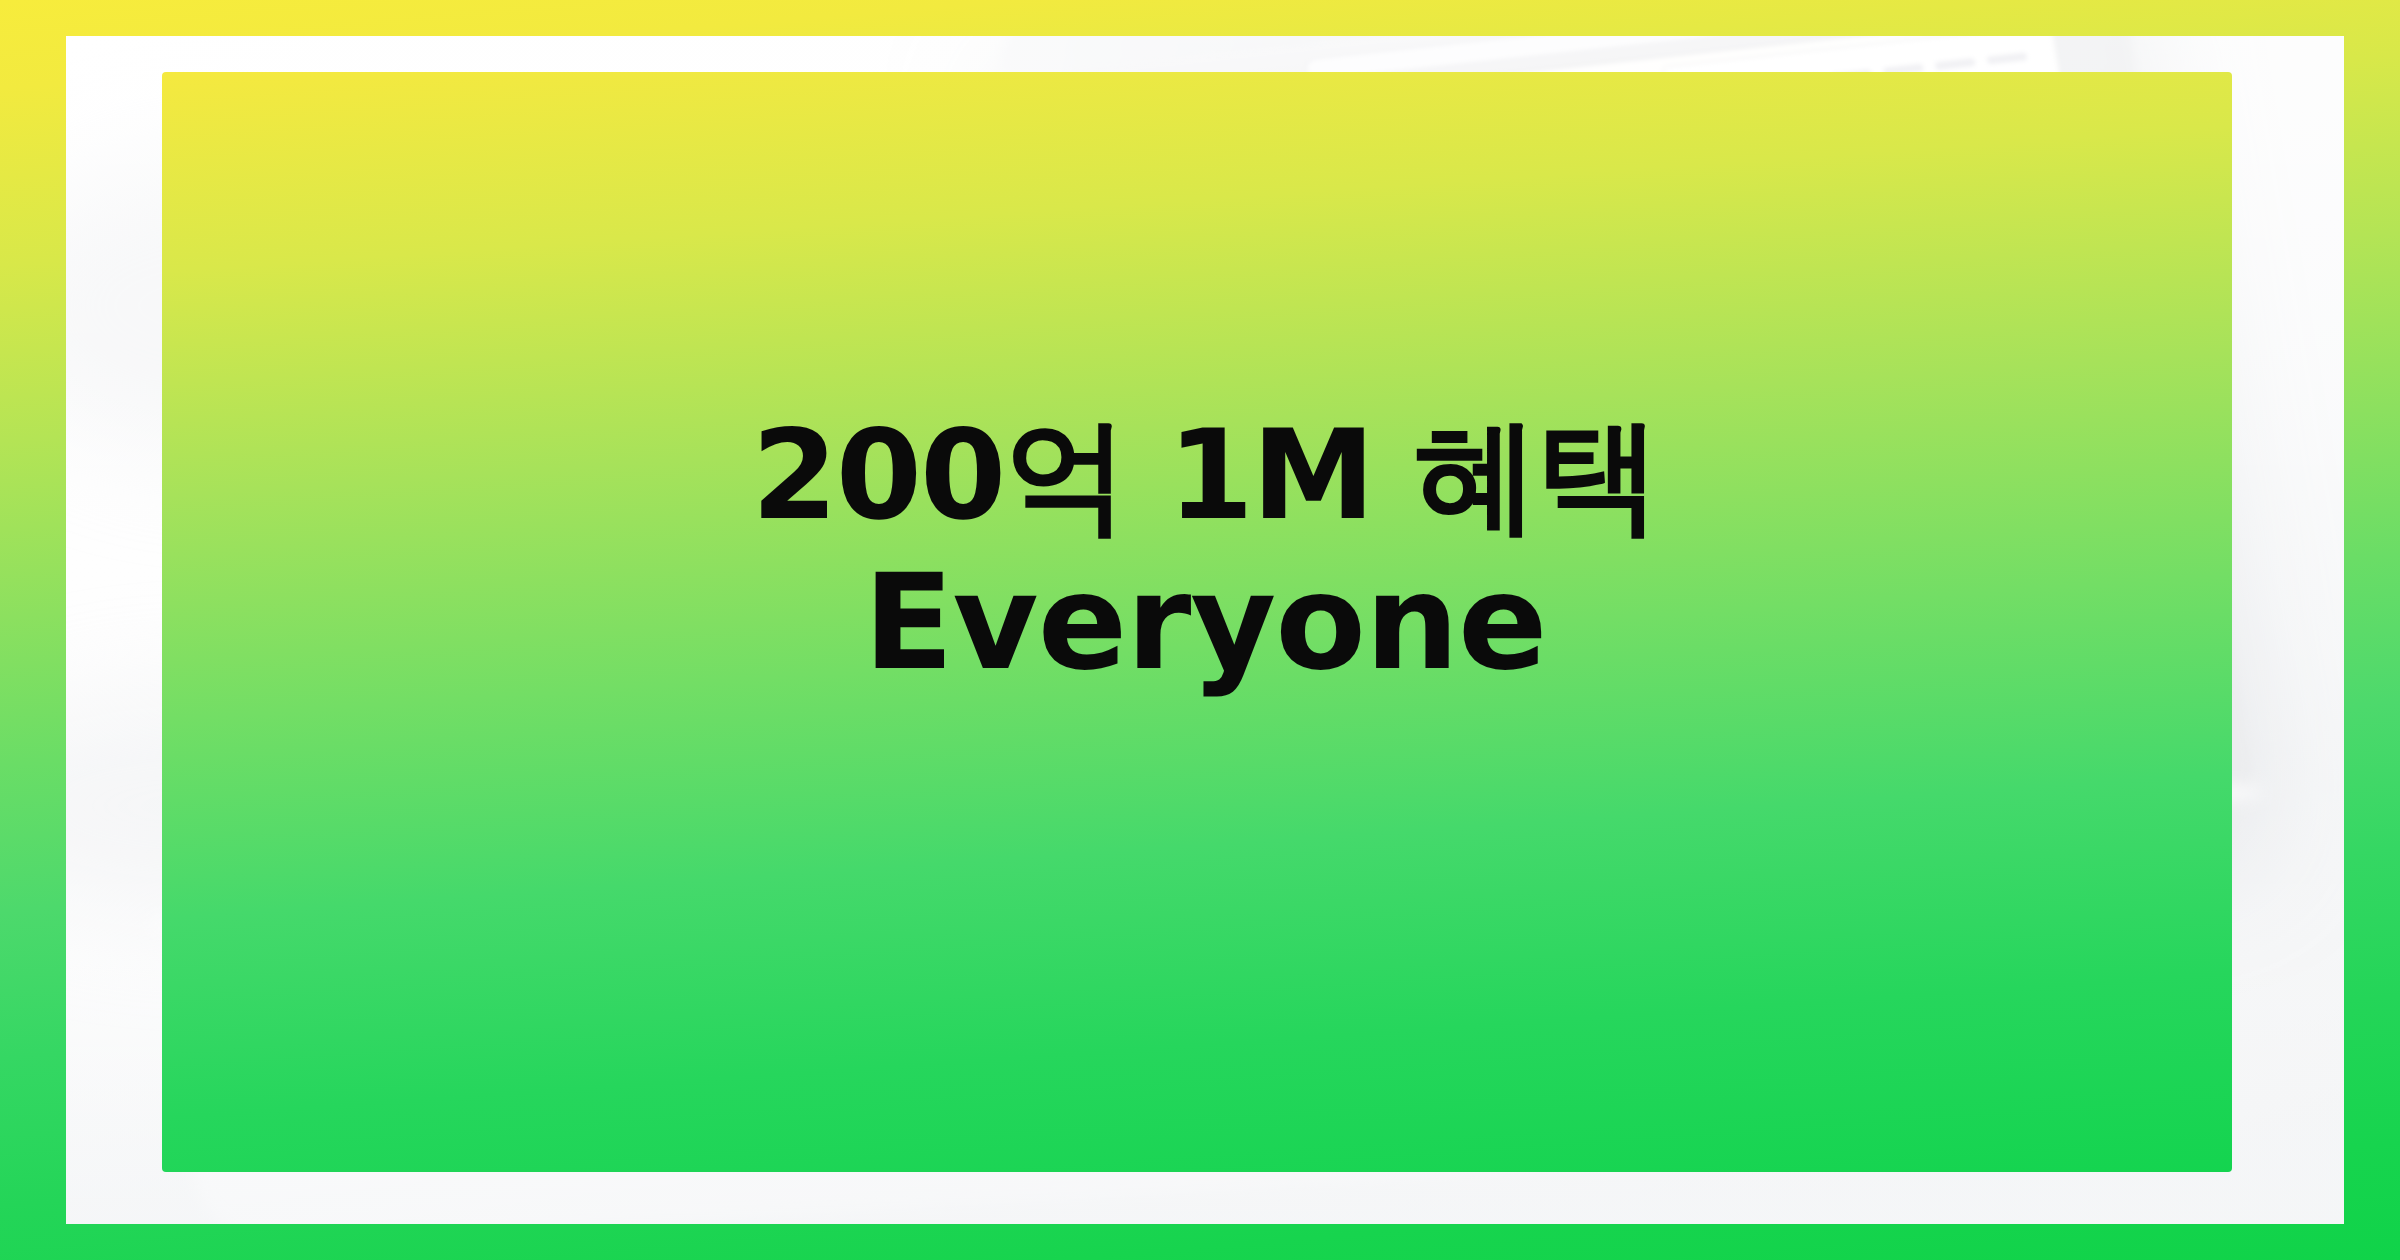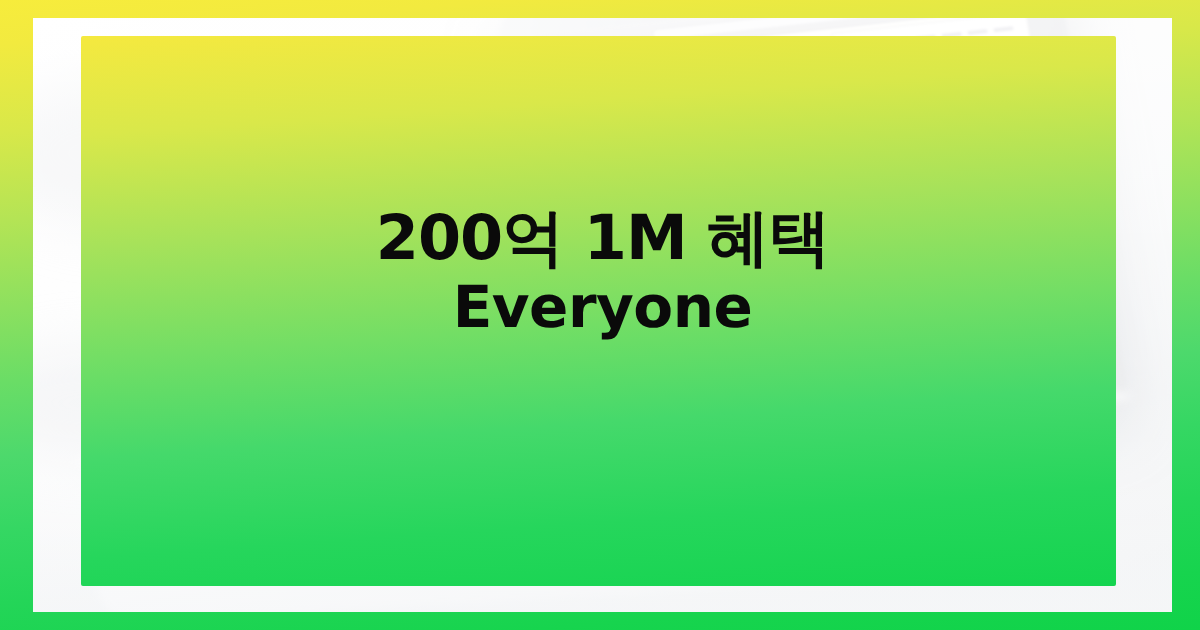--- a/index.html
+++ b/index.html
@@ -214,21 +214,21 @@
     color:#0a0a0a;
     font-family:"DejaVu Sans", sans-serif;
     font-weight:bold;
     letter-spacing:-0.5px;
     line-height:1.16;
     text-rendering:geometricPrecision;
   }
   #headline .line { display:block; white-space:nowrap; }
   #line1 { font-size:62px; letter-spacing:-1px; }
   #line2 { font-size:62px; letter-spacing:0px; }
-  #line3 { font-size:58px; letter-spacing:-0.5px; }
+  #line3 { font-size:66px; letter-spacing:-0.5px; }
 </style>
 </head>
 <body>
 
 <div id="banner">
 
   <div id="card">
 
     <div id="photo">
 

